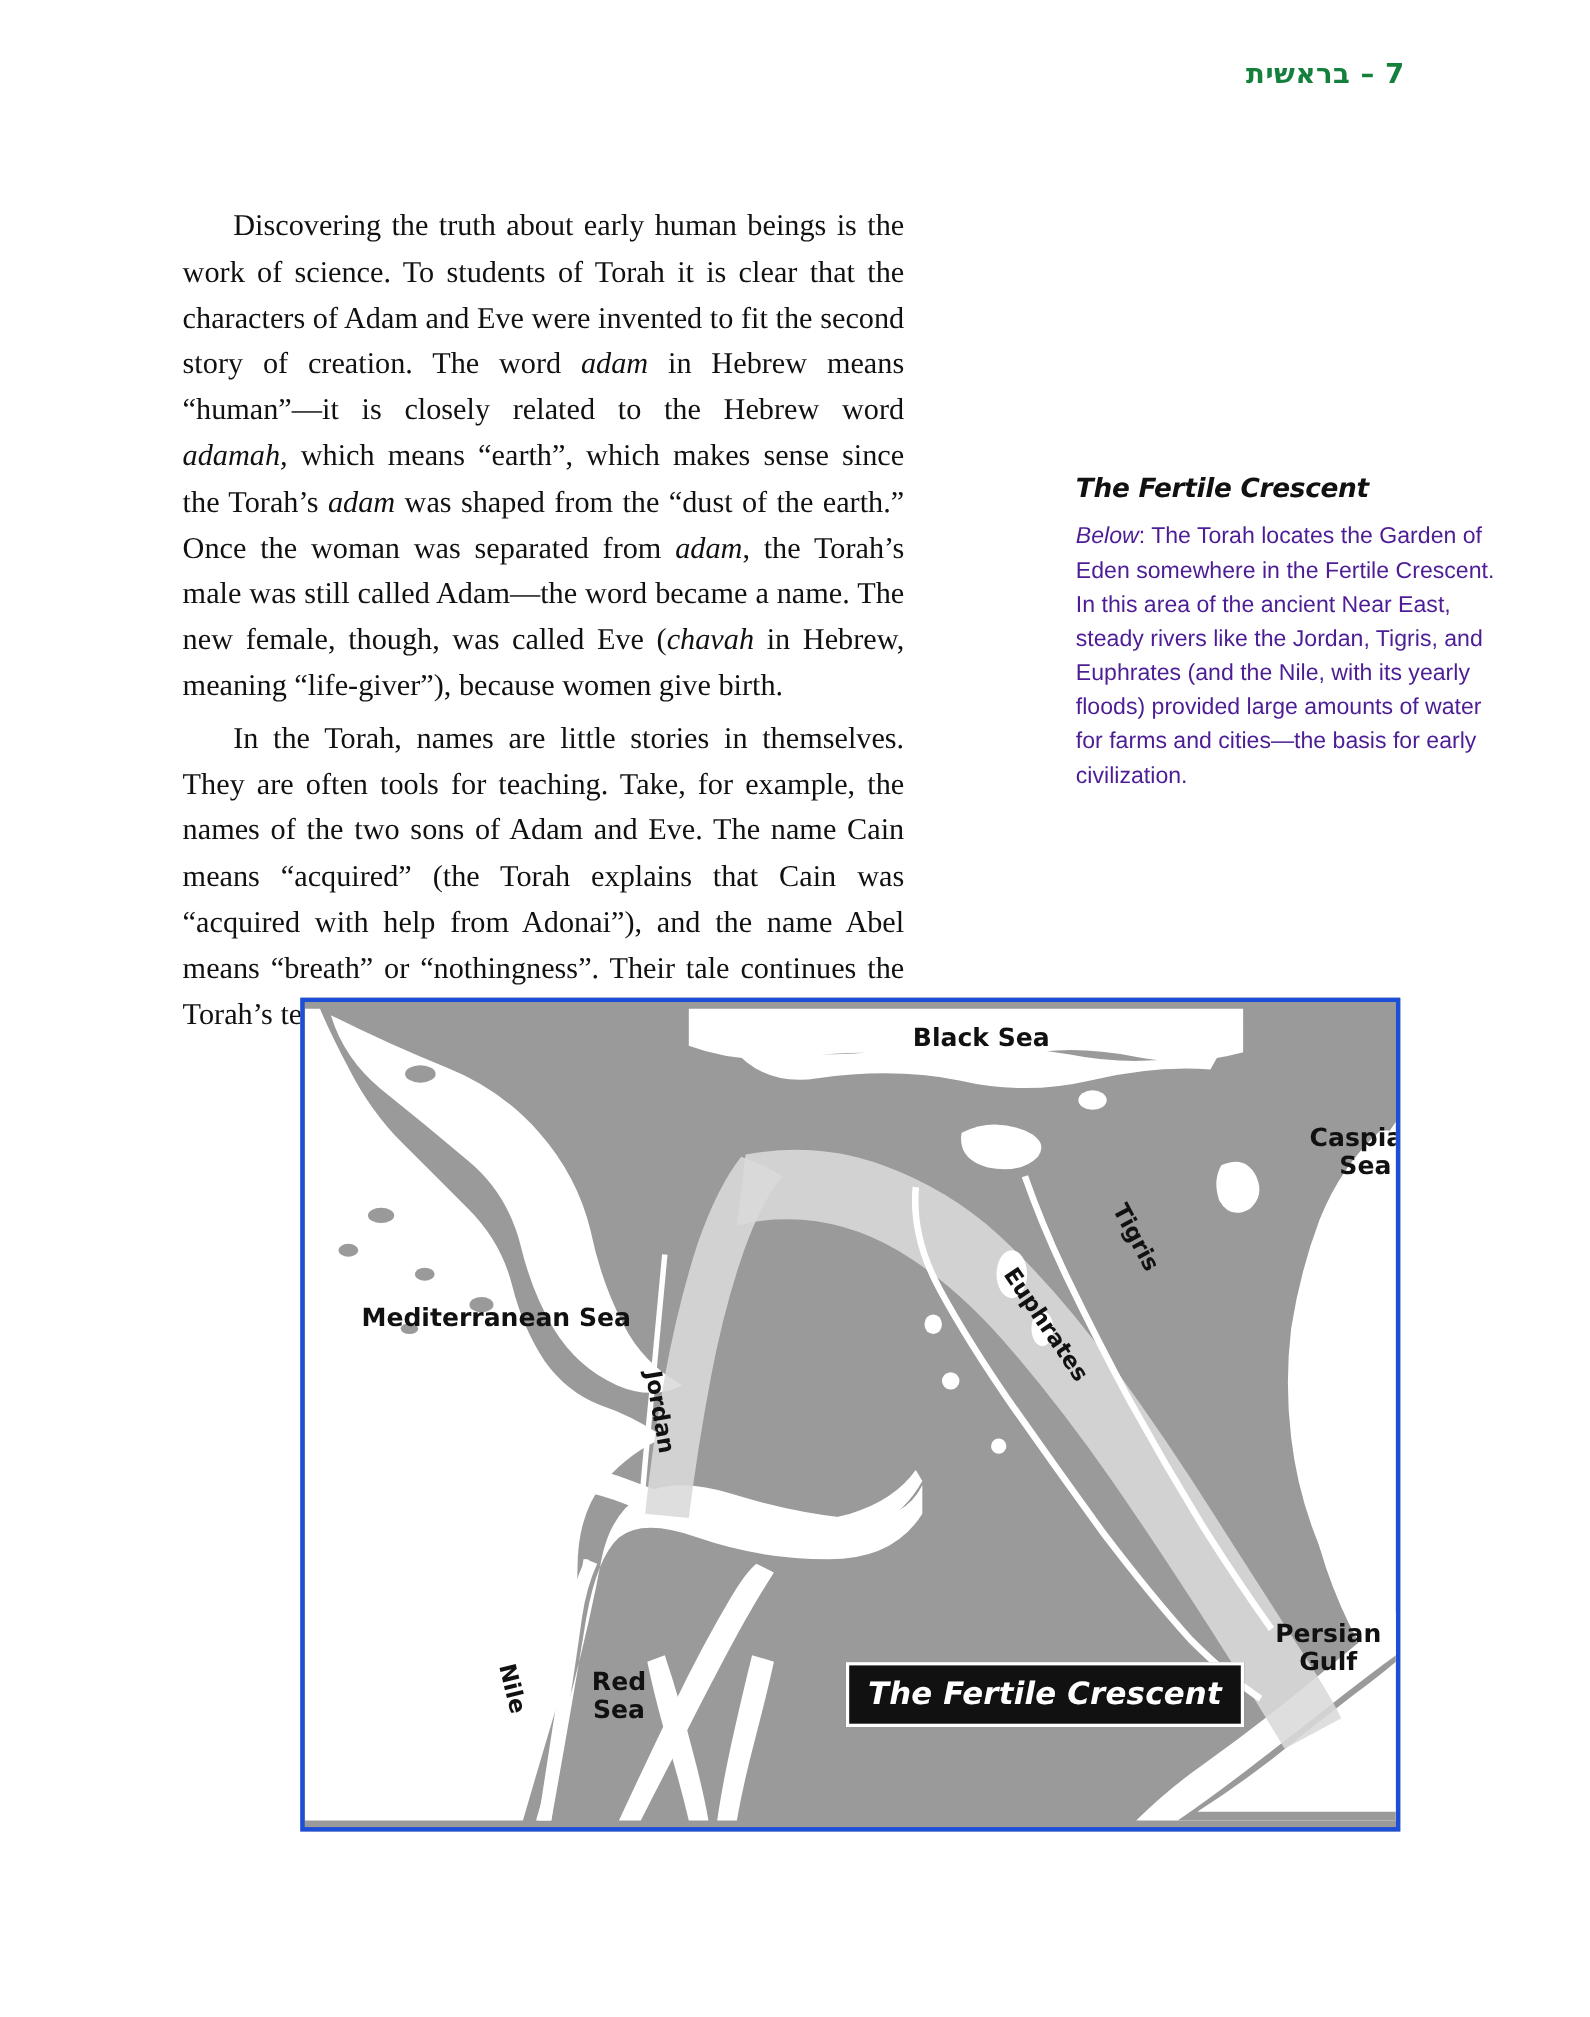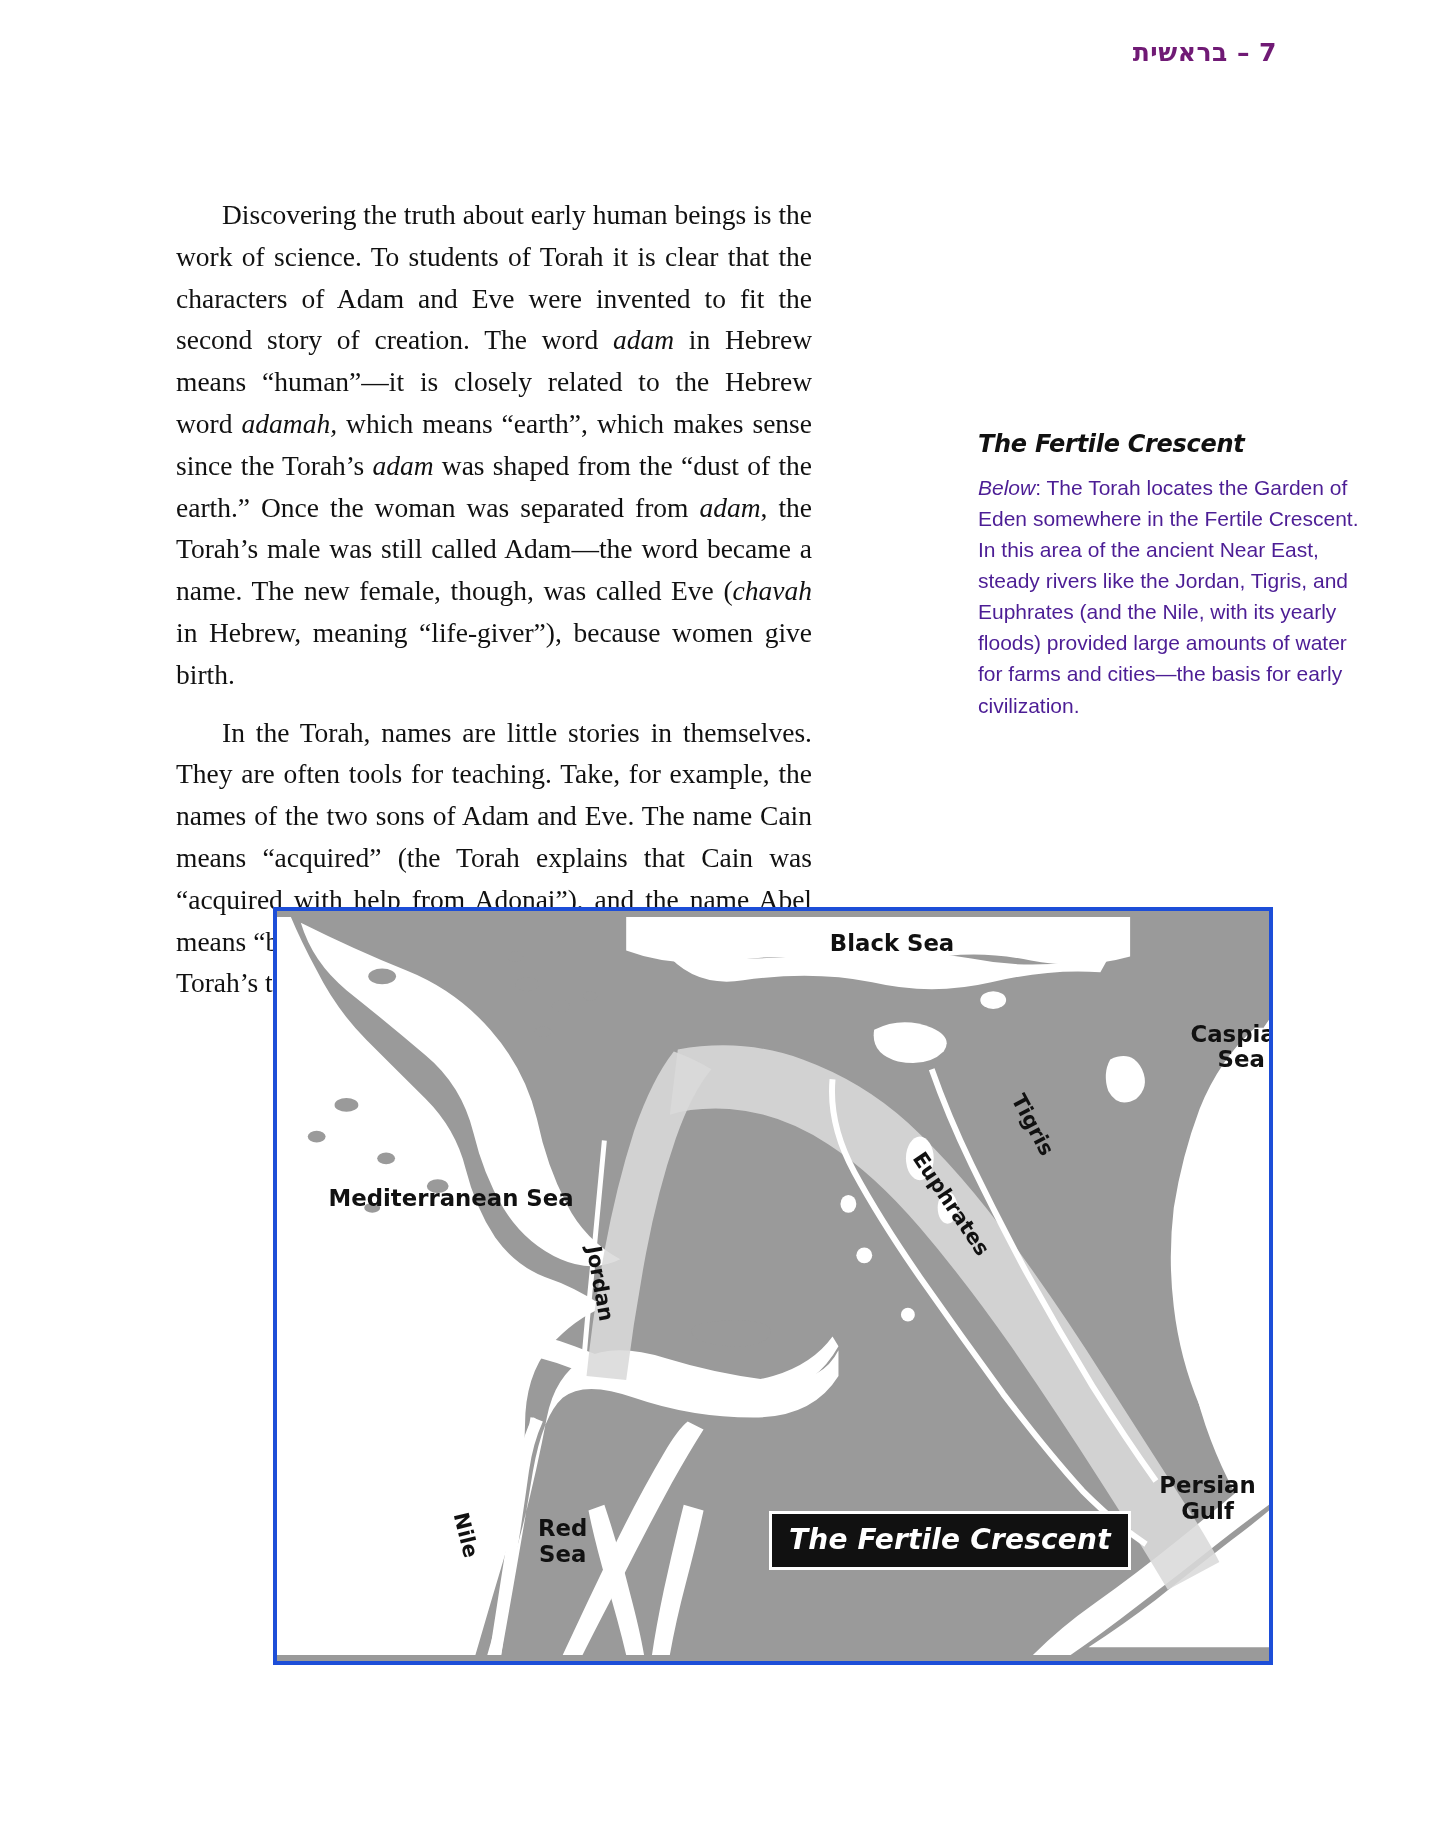--- a/index.html
+++ b/index.html
@@ -12,40 +12,40 @@
     height: 1834px;
     position: relative;
     font-family: "Liberation Serif", serif;
     color: #111111;
     overflow: hidden;
   }
 
   
   .running-head {
     position: absolute;
-    top: 38px;
+    top: 52px;
     right: 168px;
     font-family: "DejaVu Sans", sans-serif;
     font-size: 25px;
     font-weight: 700;
-    color: #701a75;
+    color: #15803d;
     letter-spacing: 0.5px;
     direction: rtl;
     white-space: nowrap;
   }
 
   
   .body-col {
     position: absolute;
     left: 160px;
     top: 178px;
     width: 668px;
   }
   .body-col p {
-    margin: 16px;
+    margin: 6px;
     font-size: 27.5px;
     line-height: 1.52;
     text-align: justify;
     text-justify: inter-word;
     hyphens: manual;
   }
   .body-col p + p {
     margin-top: 0px;
   }
   .indent {

